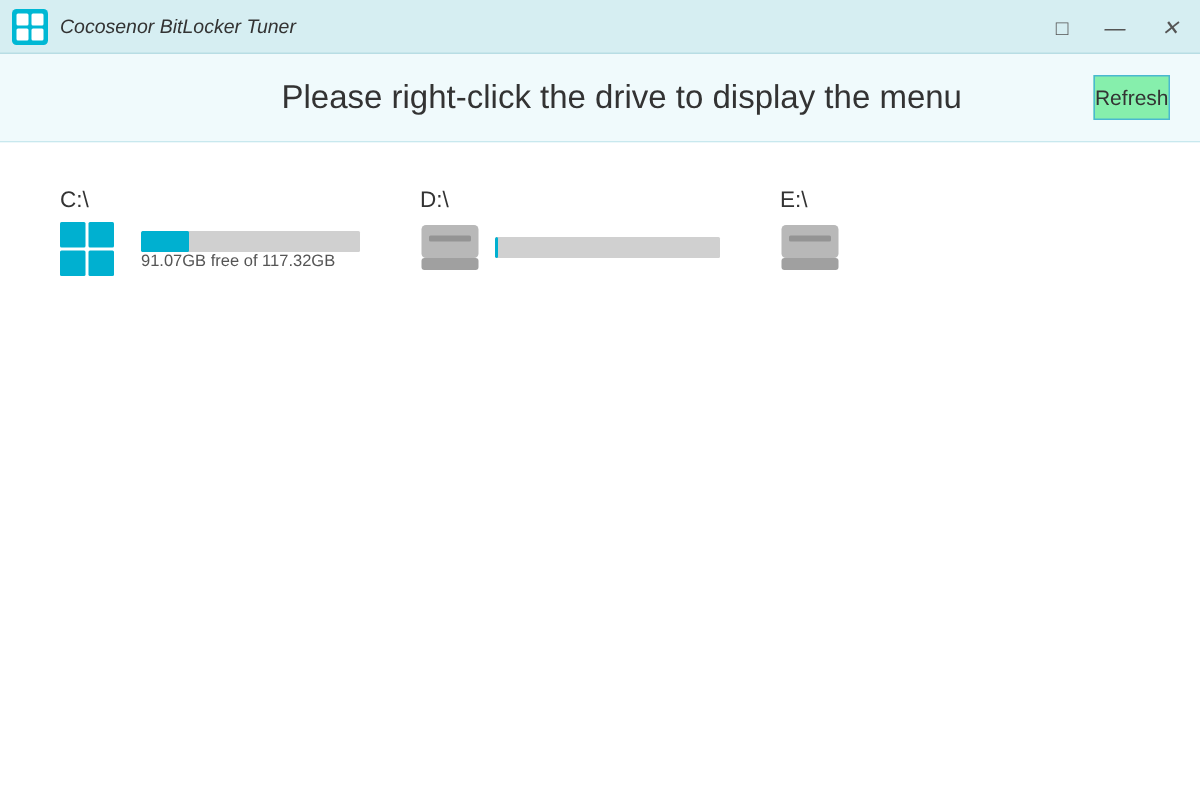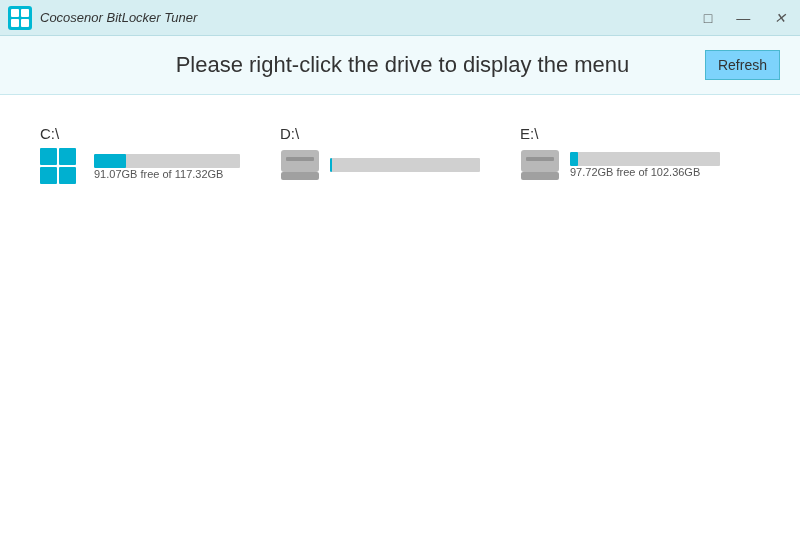--- a/index.html
+++ b/index.html
@@ -67,24 +67,24 @@
     .header-instruction {
       font-size: 22px;
       color: #333;
       font-weight: 400;
       flex: 1;
       text-align: center;
     }
 
     .refresh-btn {
       border: 1px solid #4ab8d0;
-      background: #7dd3fc;
+      background: #86efac;
       color: #333;
       font-size: 14px;
-      padding: 6px 12px;
+      padding: 6px 0;
       cursor: pointer;
       white-space: nowrap;
       flex-shrink: 0;
     }
 
     
     .main-content {
       flex: 1;
       background: white;
       padding: 30px 40px;
@@ -249,23 +249,17 @@
     <div class="drive-item">
       <span class="drive-label">E:\</span>
       <div class="drive-body">
         <div class="disk-icon">
           <svg width="40" height="34" viewBox="0 0 40 34">
             <rect x="1" y="2" width="38" height="22" rx="3" fill="#b8b8b8"></rect>
             <rect x="6" y="9" width="28" height="4" rx="1" fill="#949494"></rect>
             <rect x="1" y="24" width="38" height="8" rx="2" fill="#a0a0a0"></rect>
           </svg>
         </div>
-        <div class="drive-info">
-          <div class="progress-bar-bg">
-            <div class="progress-bar-fill" style="width: 5%"></div>
-          </div>
-          <span class="drive-size-text">97.72GB free of 102.36GB</span>
-        </div>
       </div>
     </div>
 
   </div>
 </div>
 
 </body></html>

